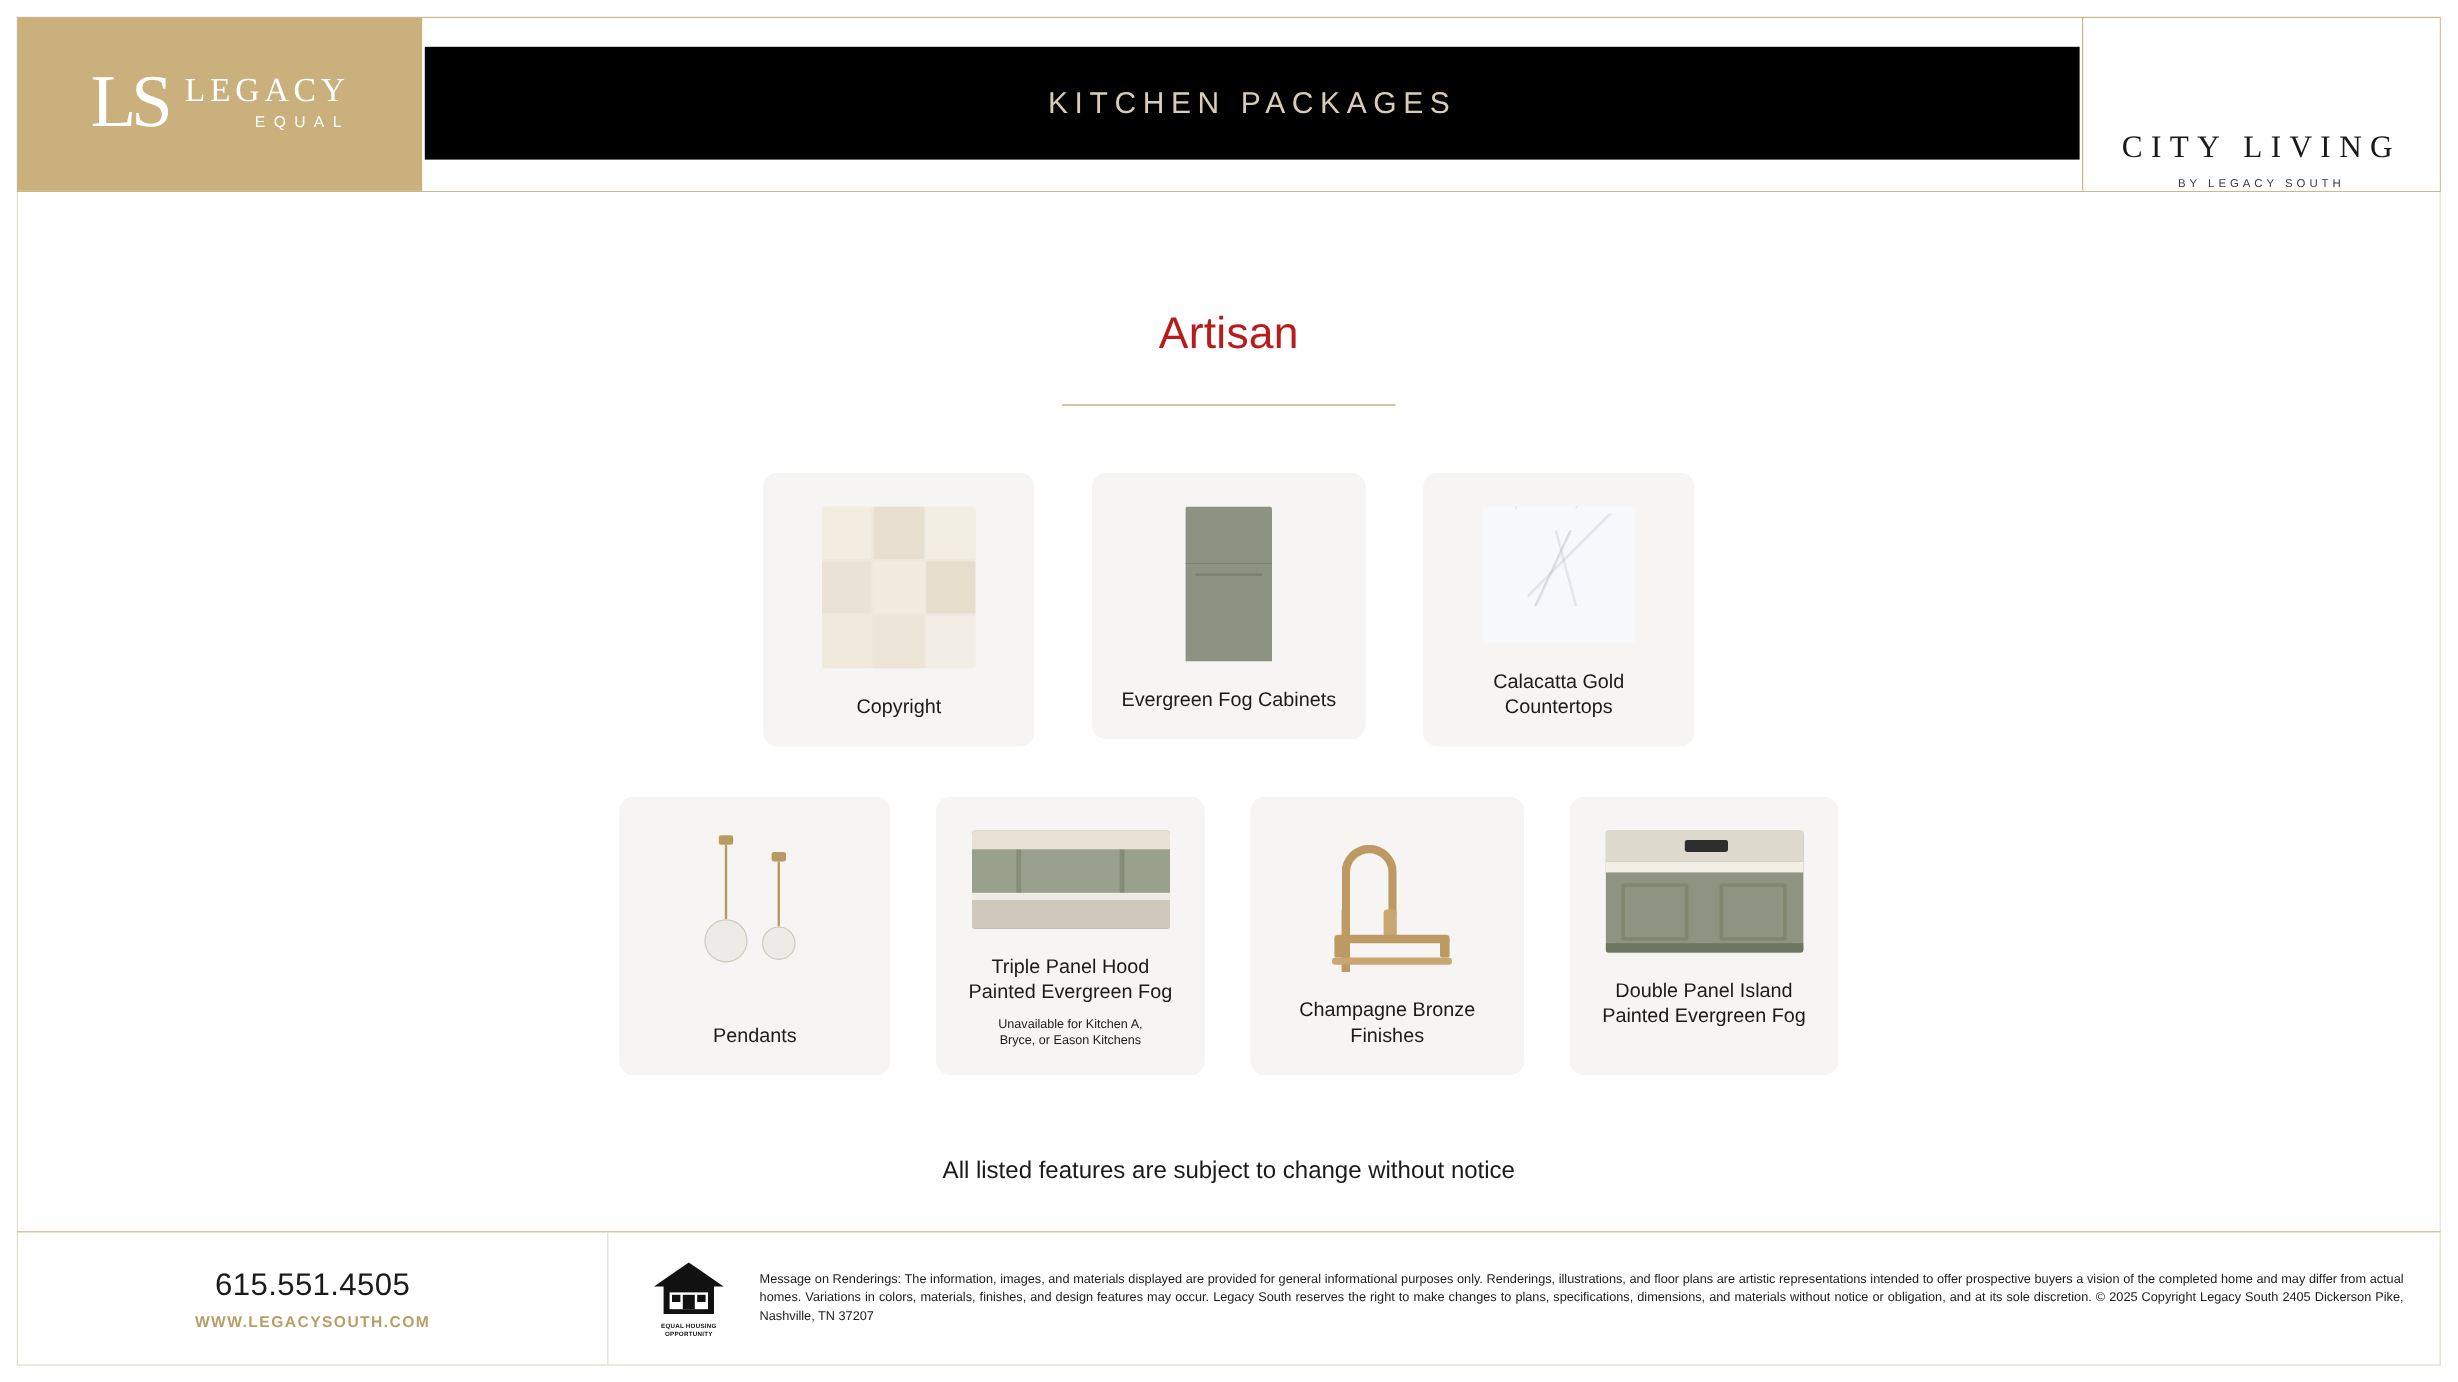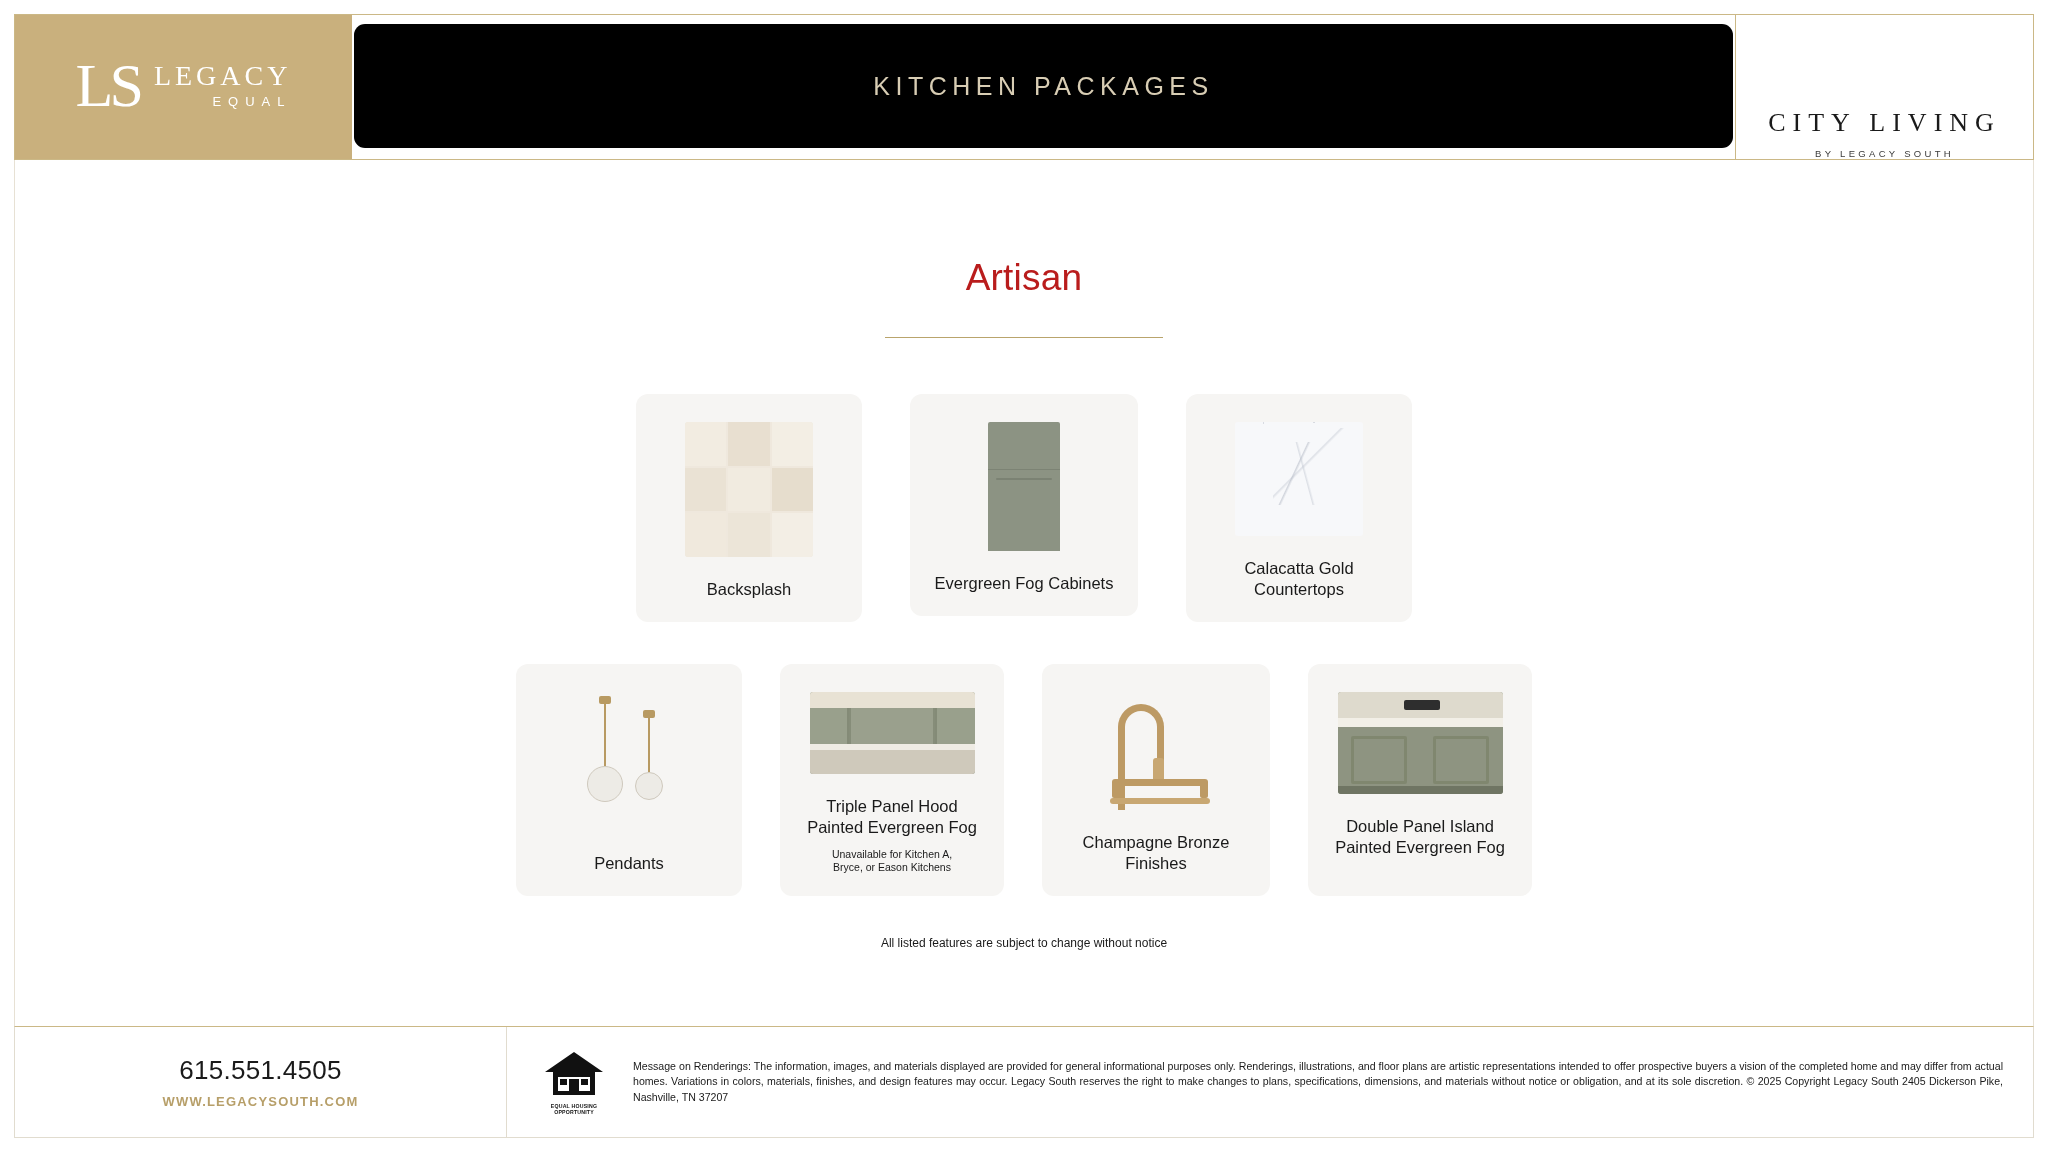--- a/index.html
+++ b/index.html
@@ -63,27 +63,26 @@
   .title-bar-wrap {
     flex: 1;
     display: flex;
     align-items: center;
     justify-content: center;
     padding: 10px 0 12px 0;
     background: #ffffff;
   }
   .title-bar {
     width: 100%;
-    height: 124px;
+    height: 94px;
     margin: 0 2px;
     background: #000000;
     display: flex;
     align-items: center;
     justify-content: center;
-    border-radius: 11px;
   }
   .title-bar span {
     color: #d8cdb4;
     font-size: 25px;
     letter-spacing: 5.5px;
     font-family: "Liberation Sans", sans-serif;
   }
 
   .cityliving {
     width: 298px;
@@ -313,23 +312,23 @@
   .island-art { width: 100%; height: 100%; background: #8e9481; position: relative; overflow: hidden; }
   .island-art .bg { position:absolute; left:0; right:0; top:0; height: 26px; background:#dedacd; }
   .island-art .appl { position:absolute; left: 40%; top: 8px; width: 22%; height: 10px; background:#2e2e2e; border-radius:2px; }
   .island-art .top { position:absolute; left:0; right:0; top: 26px; height: 9px; background:#f2efe7; }
   .island-art .panelA { position:absolute; left: 8%; top: 44px; width: 34%; height: 48px; border: 3px solid #80876f; border-radius:2px; }
   .island-art .panelB { position:absolute; right: 8%; top: 44px; width: 34%; height: 48px; border: 3px solid #80876f; border-radius:2px; }
   .island-art .floor { position:absolute; left:0; right:0; bottom:0; height: 8px; background:#6f7563; }
 
   .disclaimer-center {
     text-align: center;
-    font-size: 12px;
+    font-size: 20px;
     color: #1a1a1a;
-    margin-top: 40px;
+    margin-top: 69px;
   }
 
   
   .footer {
     position: absolute;
     left: 14px; top: 1026px;
     width: 2020px; height: 112px;
     border: 1px solid #e1dccf;
     border-top: 1px solid #cbb886;
     display: flex;
@@ -414,21 +413,21 @@
                 <i></i>
                 <i></i>
                 <i></i>
                 <i></i>
                 <i></i>
                 <i></i>
                 <i></i>
                 <i></i>
               </div>
           </div>
-          <div class="card-caption">Backsplash</div>
+          <div class="card-caption">Copyright</div>
         </div>
 
         <div class="card c-cabinets">
           <div class="card-swatch">
             <div class="cab-door"></div>
           </div>
           <div class="card-caption">Evergreen Fog Cabinets</div>
         </div>
 
         <div class="card c-counters">

